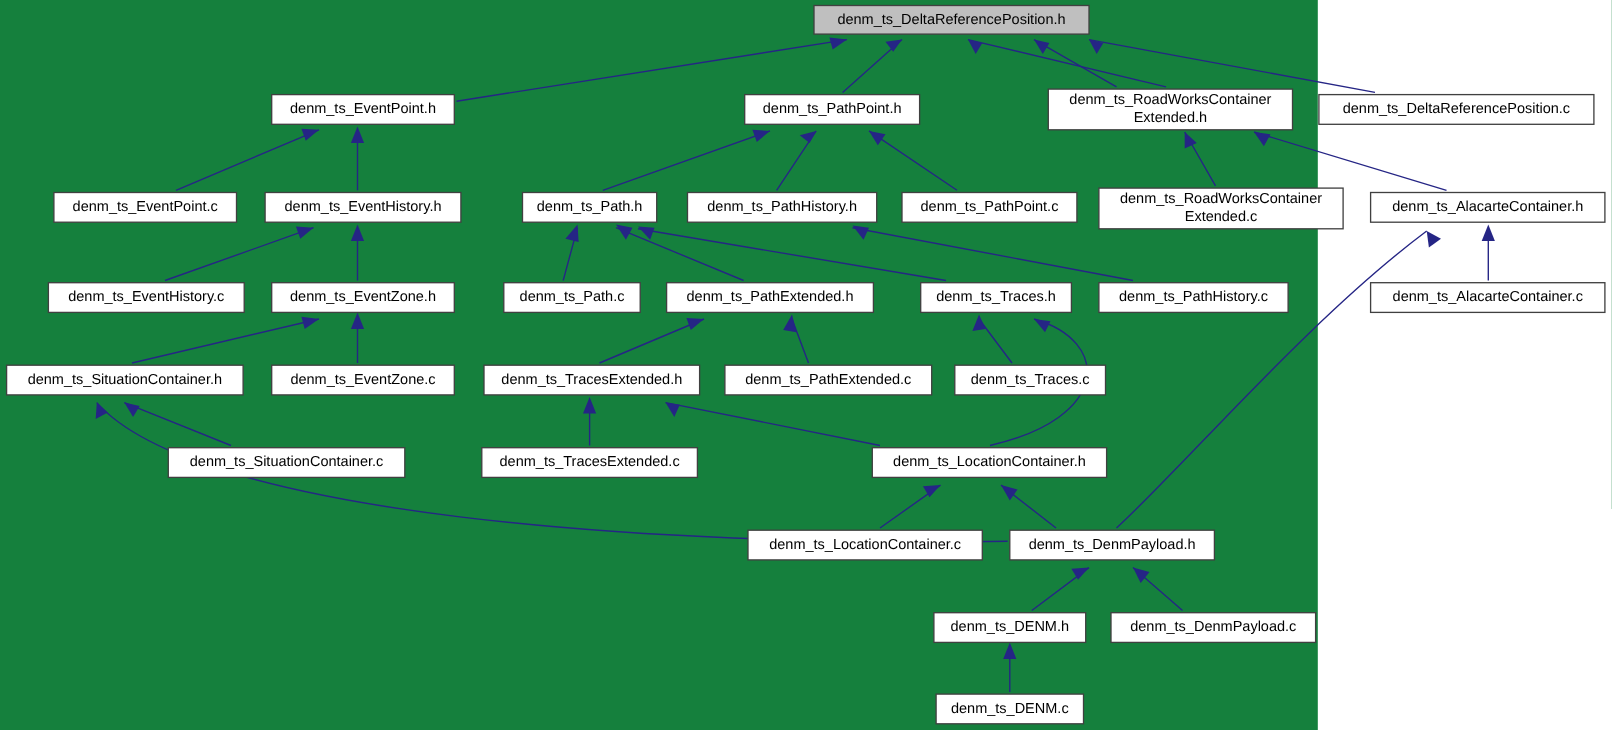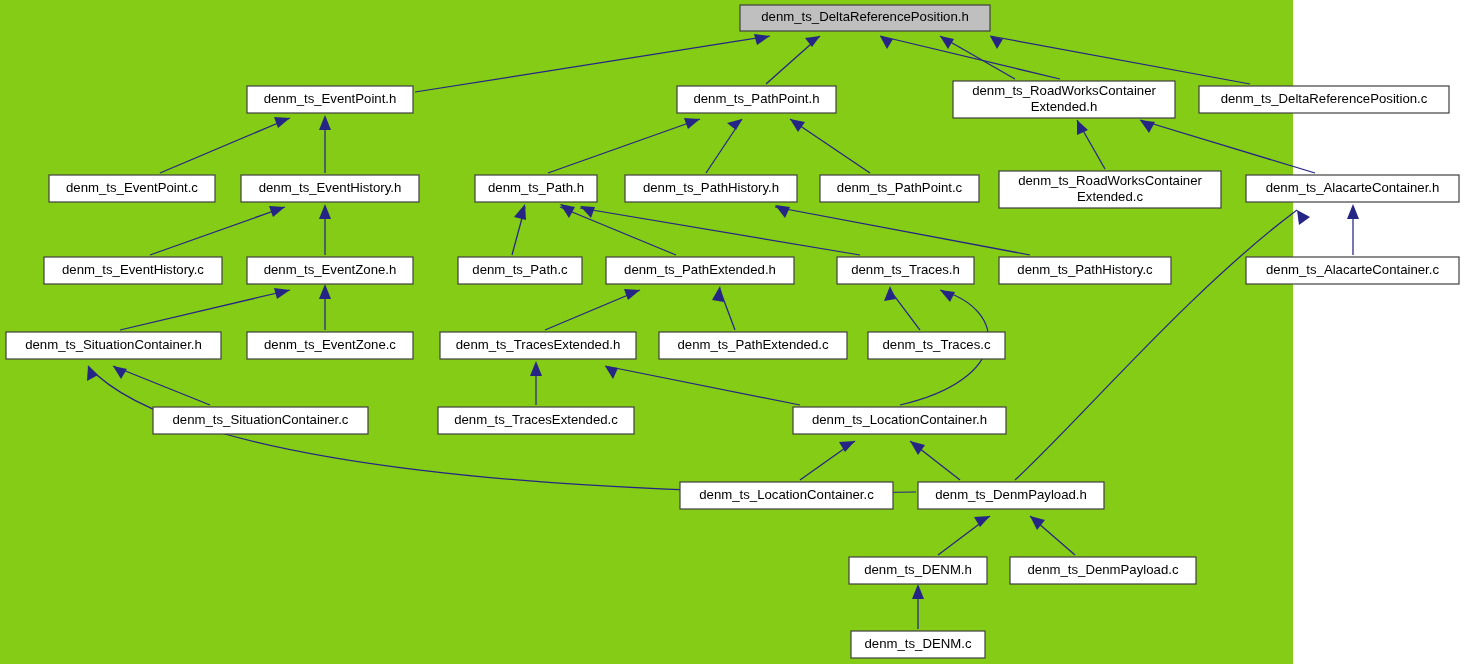--- a/index.html
+++ b/index.html
@@ -2,23 +2,23 @@
 <html><head>
 <meta charset="utf-8">
 <style>
   html, body {
     margin: 0;
     padding: 0;
     background: #ffffff;
   }
   #graph-root {
     position: relative;
-    width: 1293px;
+    width: 1198px;
     height: 664px;
-    background: #84cc16;
+    background: #15803d;
     font-family: "Liberation Sans", sans-serif;
   }
   svg#graph-svg {
     position: absolute;
     top: 0; left: 0;
     width: 1465px;
     height: 664px;
     display: block;
   }
   .node-box {

